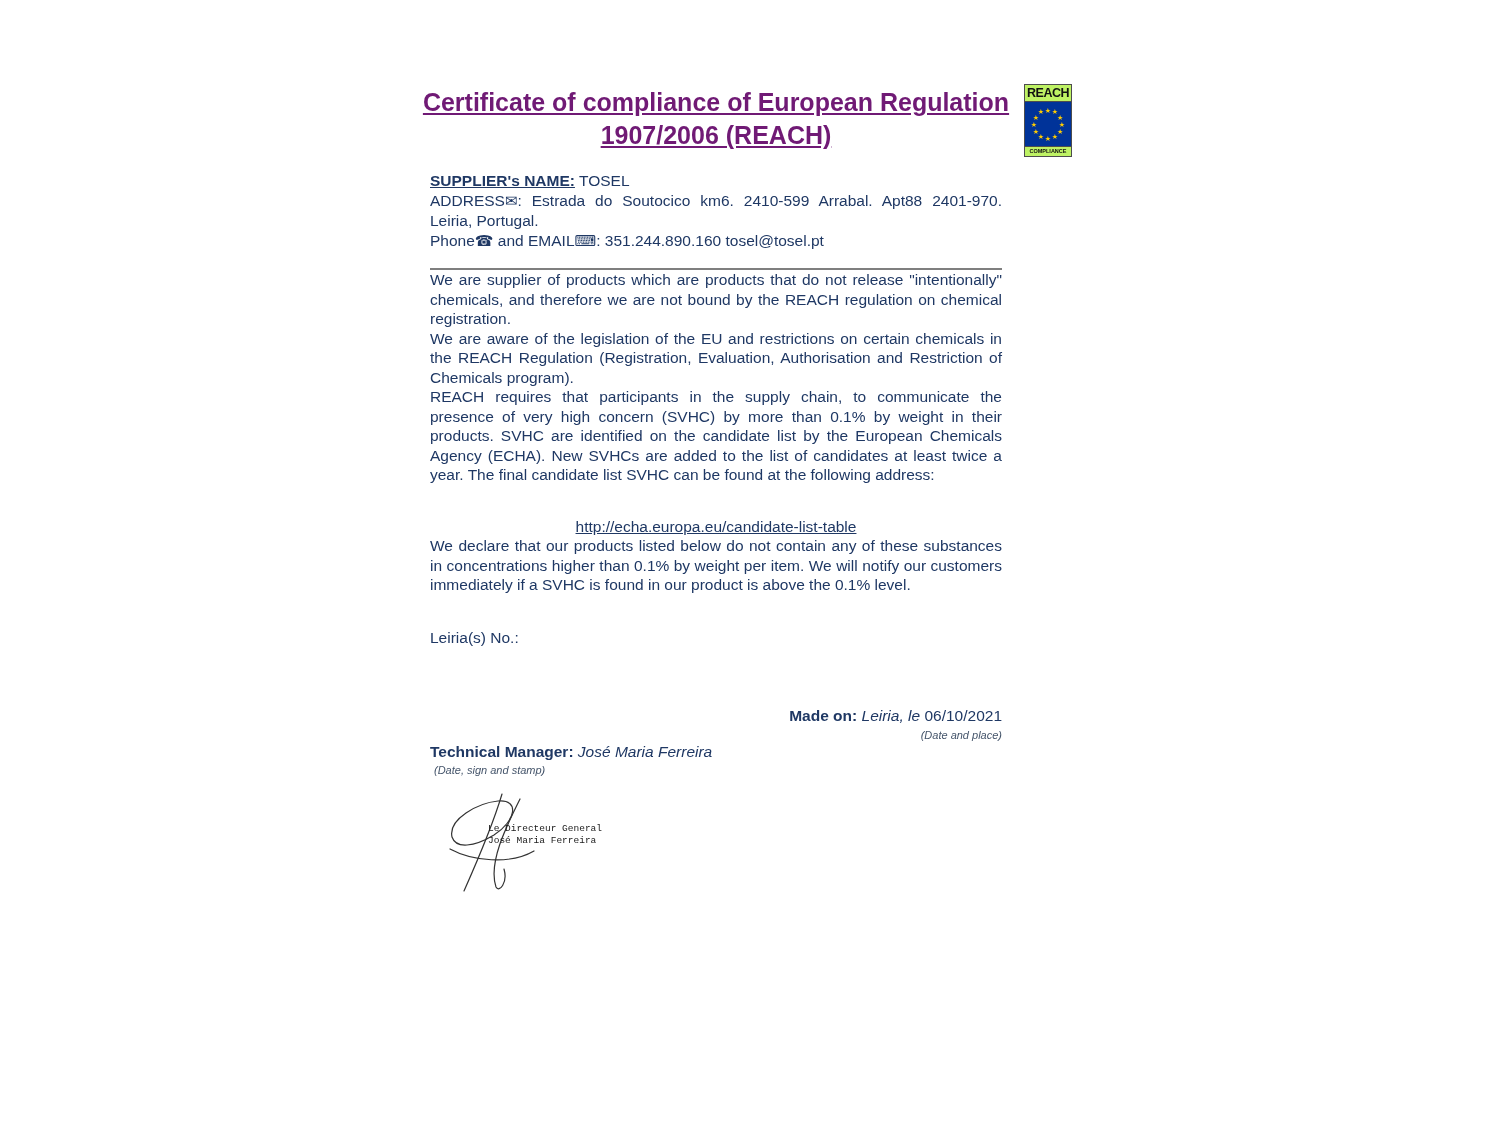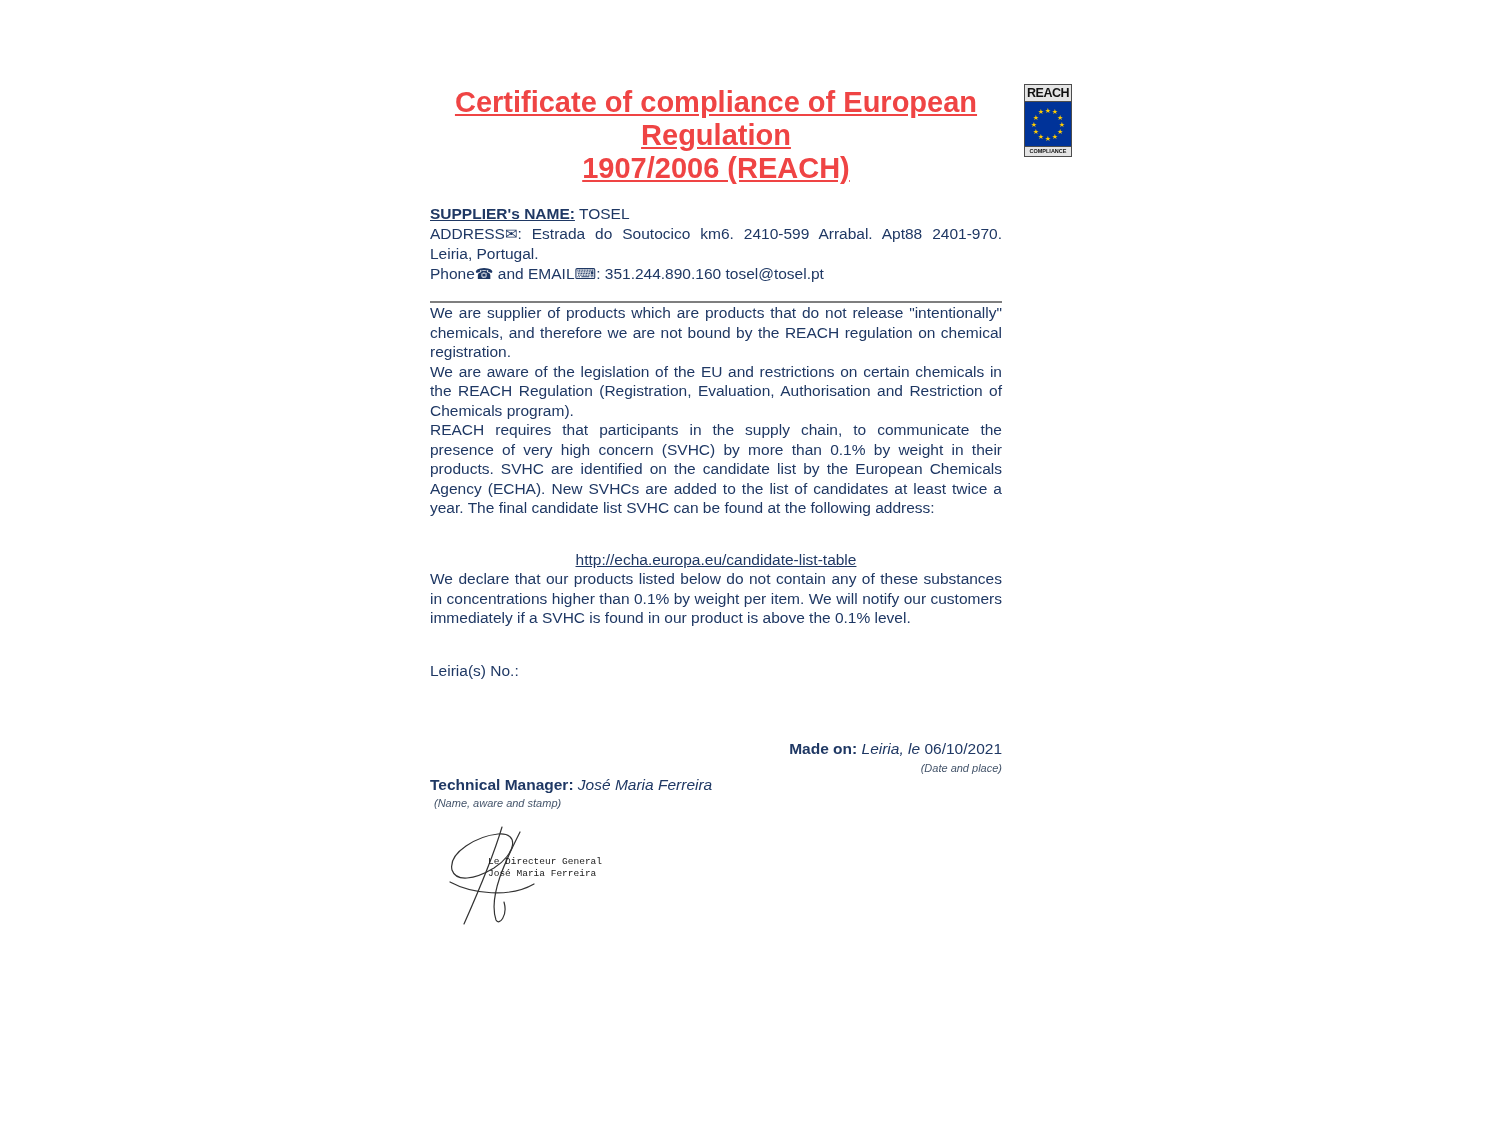--- a/index.html
+++ b/index.html
@@ -2,22 +2,22 @@
 <html><head>
 <meta charset="utf-8">
 <style>
   * { margin:0; padding:0; box-sizing:border-box; }
   html,body { background:#ffffff; font-family:"Liberation Sans", sans-serif; }
   .canvas { position:relative; width:1500px; height:1125px; background:#ffffff; overflow:hidden; }
 
   .doc { position:absolute; left:430px; top:0; width:572px; color:#1f3864;
          font-size:15.5px; line-height:19.5px; }
 
-  .title { margin:86px -45px 0; text-align:center; color:#ef4444;
-           font-size:29px; line-height:33px; font-weight:bold; }
+  .title { margin:86px -45px 0; text-align:center; color:#701a75;
+           font-size:25px; line-height:33px; font-weight:bold; }
   .title .tline { text-decoration:underline; }
 
   .supplier { margin-top:19px; }
   .supplier p { text-align:justify; line-height:20px; }
   .b { font-weight:bold; }
   .u { text-decoration:underline; }
   .glyph { font-size:15px; }
 
   .rule { margin-top:17px; height:2px; background:#7f7f7f; }
 
@@ -37,21 +37,21 @@
   .caption { font-size:11px; font-style:italic; color:#44546a; line-height:14px; margin-top:2px; }
   .manager { margin-top:0; }
   .caption2 { padding-left:4px; }
 
   .signature { position:relative; margin-top:14px; margin-left:8px; width:150px; height:110px; }
   .signature svg { position:absolute; left:0; top:0; }
   .stamp-text { position:absolute; left:34px; top:32px; width:120px;
                 font-family:Liberation Mono, monospace; font-size:9.5px; line-height:12px;
                 color:#1a1a1a; font-style:normal;margin-left:16px; }
 
-  .reach-logo { position:absolute; left:1024px; top:84px; width:48px; background:#e5e5e5;
+  .reach-logo { position:absolute; left:1024px; top:84px; width:48px; background:#bef264;
                 border:1px solid #4d4d4d; }
   .reach-top { font-weight:bold; font-size:12.5px; line-height:16px; text-align:center;
                color:#111; letter-spacing:-0.5px; border-bottom:1px solid #4d4d4d; }
   .reach-flag { height:44px; background:#003399; }
   .reach-flag svg { display:block; }
   .reach-bottom { font-size:5.5px; font-weight:bold; line-height:9px; text-align:center;
                   color:#111; border-top:1px solid #4d4d4d; }
 </style>
 </head>
 <body>
@@ -108,21 +108,21 @@
 
     <p class="article">Leiria(s) No.:</p>
 
     <div class="madeon">
       <p><span class="b">Made on:</span><span class="ital"> Leiria, le </span><span>06/10/2021</span></p>
       <p class="caption">(Date and place)</p>
     </div>
 
     <div class="manager">
       <p><span class="b">Technical Manager:</span><span class="ital"> José Maria Ferreira</span></p>
-      <p class="caption caption2">(Name, aware and stamp)</p>
+      <p class="caption caption2">(Date, sign and stamp)</p>
     </div>
 
     <div class="signature">
       <svg width="150" height="110" viewBox="0 0 150 110">
         <g fill="none" stroke="#333333" stroke-width="1.2" stroke-linecap="round">
           <path d="M14,46 C10,28 40,12 60,10 C82,8 78,30 56,44 C36,56 18,58 14,46"></path>
           <path d="M64,3 C56,30 42,64 26,100"></path>
           <path d="M82,8 C68,36 50,72 58,96 C61,102 70,92 66,78"></path>
           <path d="M12,58 C34,70 72,74 96,60"></path>
         </g>

